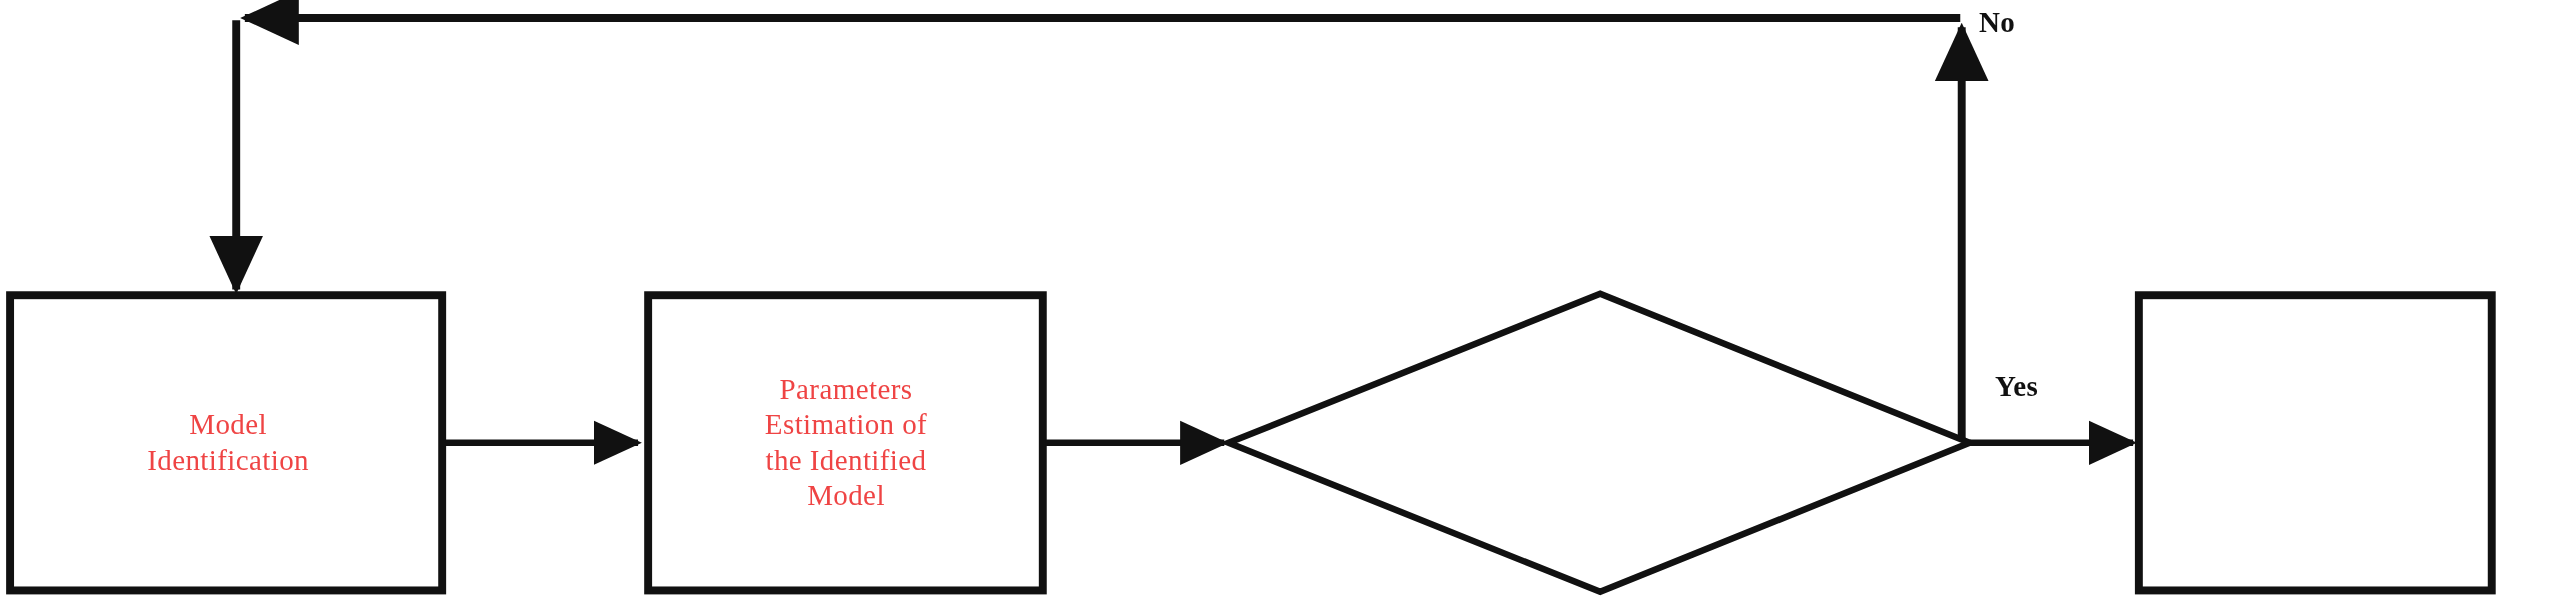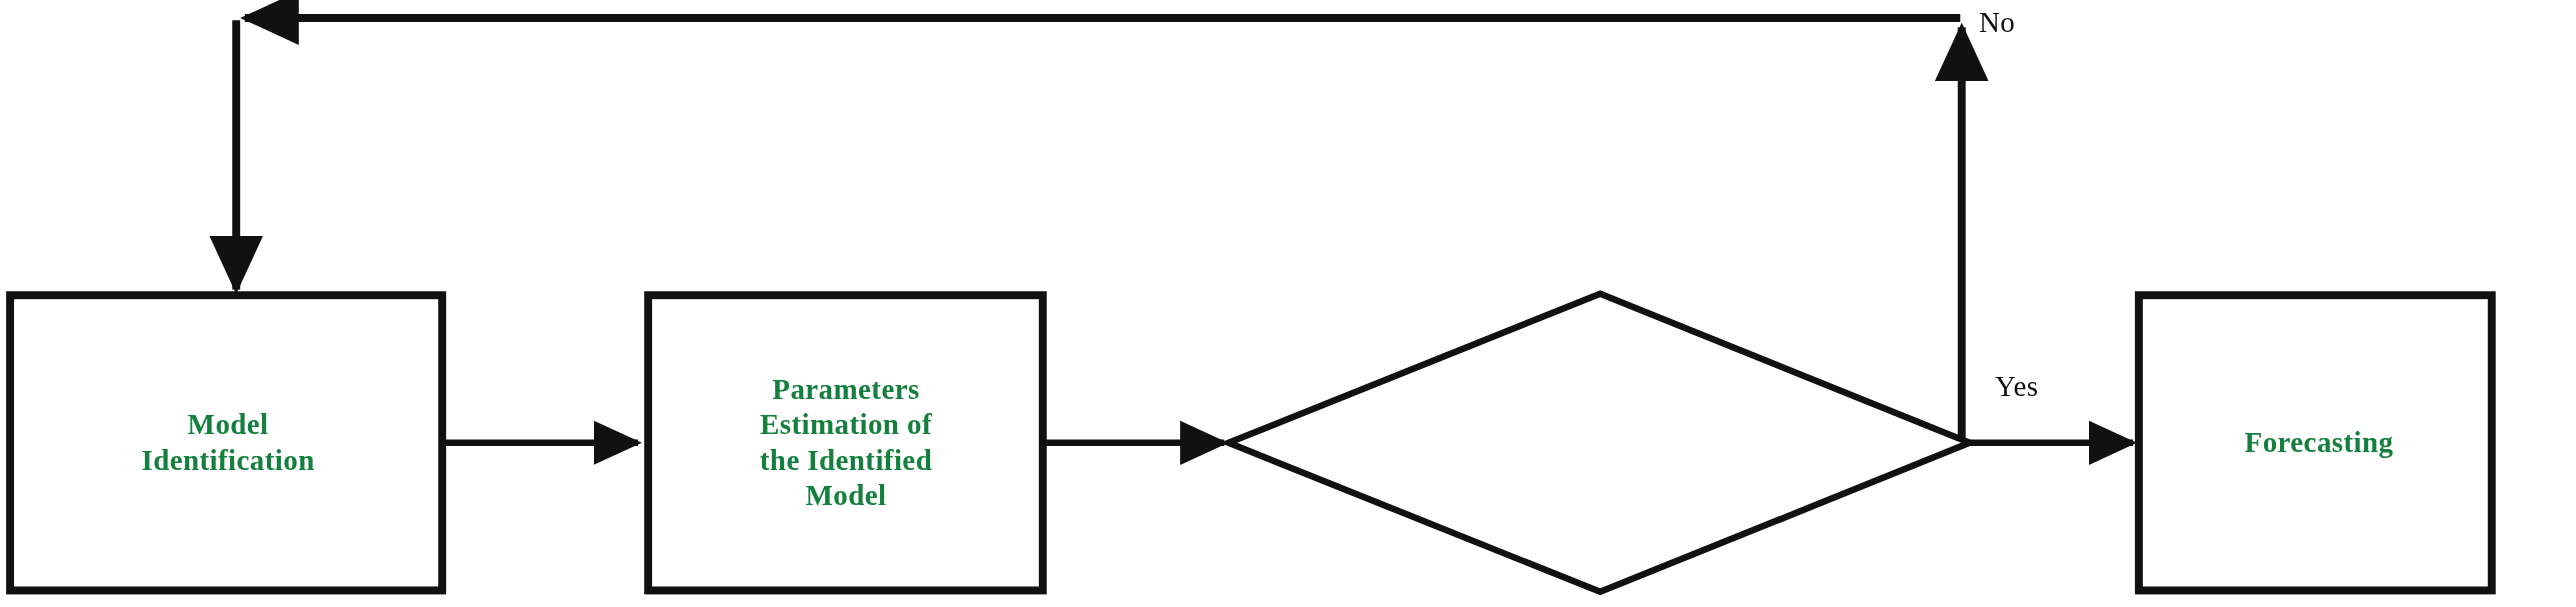--- a/index.html
+++ b/index.html
@@ -24,22 +24,22 @@
     height: 607px;
     display: block;
   }
   .node-label {
     position: absolute;
     display: flex;
     align-items: center;
     justify-content: center;
     text-align: center;
     font-family: "Liberation Serif", "DejaVu Serif", serif;
-    font-weight: bold;
-    color: #15803d;
+    font-weight: normal;
+    color: #ef4444;
     line-height: 1.22;
     letter-spacing: 0.4px;
     white-space: pre-line;
     pointer-events: none;
   }
   
   #label-model-identification {
     left: 21.6px;  top: 295px;  width: 413px;  height: 295px;
     font-size: 29px;
   }
@@ -52,21 +52,21 @@
     font-size: 29px;
   }
   #label-forecasting {
     left: 2150px; top: 295px; width: 338px;  height: 295px;
     font-size: 29px;
   }
   
   .edge-label {
     position: absolute;
     font-family: "Liberation Serif", "DejaVu Serif", serif;
-    font-weight: normal;
+    font-weight: bold;
     color: #111111;
     font-size: 29px;
     letter-spacing: 0.4px;
     white-space: nowrap;
     pointer-events: none;
   }
   #label-no  { left: 1979px; top: 5.8px;   }
   #label-yes { left: 1995px; top: 370px; }
 </style>
 </head>
@@ -107,20 +107,19 @@
 
   <div class="node-label" id="label-model-identification">Model
 Identification</div>
 
   <div class="node-label" id="label-parameters-estimation">Parameters
 Estimation of
 the Identified
 Model</div>
 
 
-  <div class="node-label" id="label-forecasting">Forecasting</div>
 
   <div class="edge-label" id="label-no">No</div>
 
   <div class="edge-label" id="label-yes">Yes</div>
 
 </div>
 
 
 </body></html>

